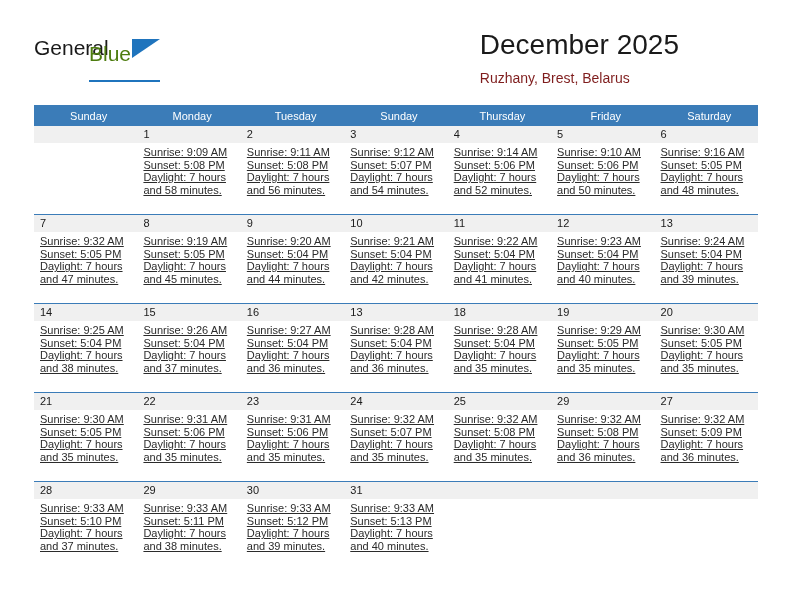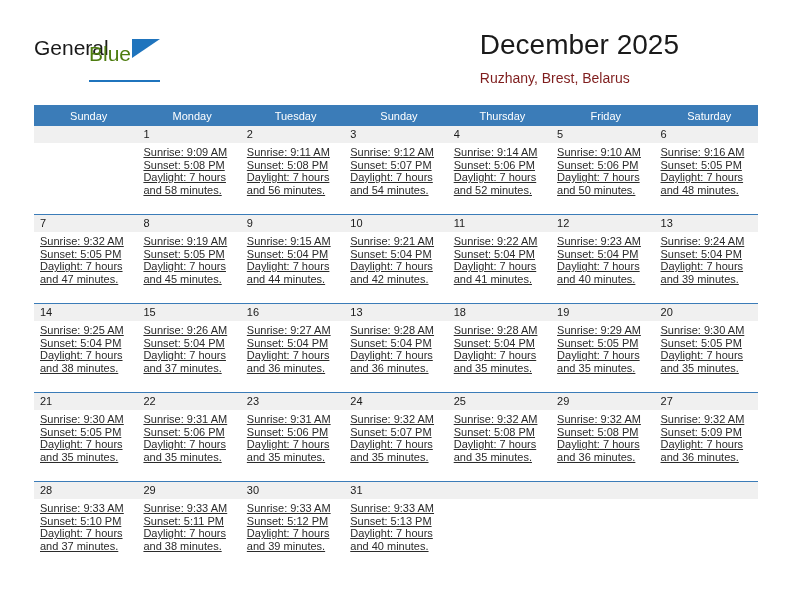--- a/index.html
+++ b/index.html
@@ -285,21 +285,21 @@
                 <span class="cell-line">Sunset: 5:05 PM</span>
                 <span class="cell-line">Daylight: 7 hours</span>
                 <span class="cell-line">and 45 minutes.</span>
               </div>
             </div>
           </td>
           <td>
             <div class="cell">
               <span class="cell-daynum">9</span>
               <div class="cell-body">
-                <span class="cell-line">Sunrise: 9:15 AM</span>
+                <span class="cell-line">Sunrise: 9:20 AM</span>
                 <span class="cell-line">Sunset: 5:04 PM</span>
                 <span class="cell-line">Daylight: 7 hours</span>
                 <span class="cell-line">and 44 minutes.</span>
               </div>
             </div>
           </td>
           <td>
             <div class="cell">
               <span class="cell-daynum">10</span>
               <div class="cell-body">

